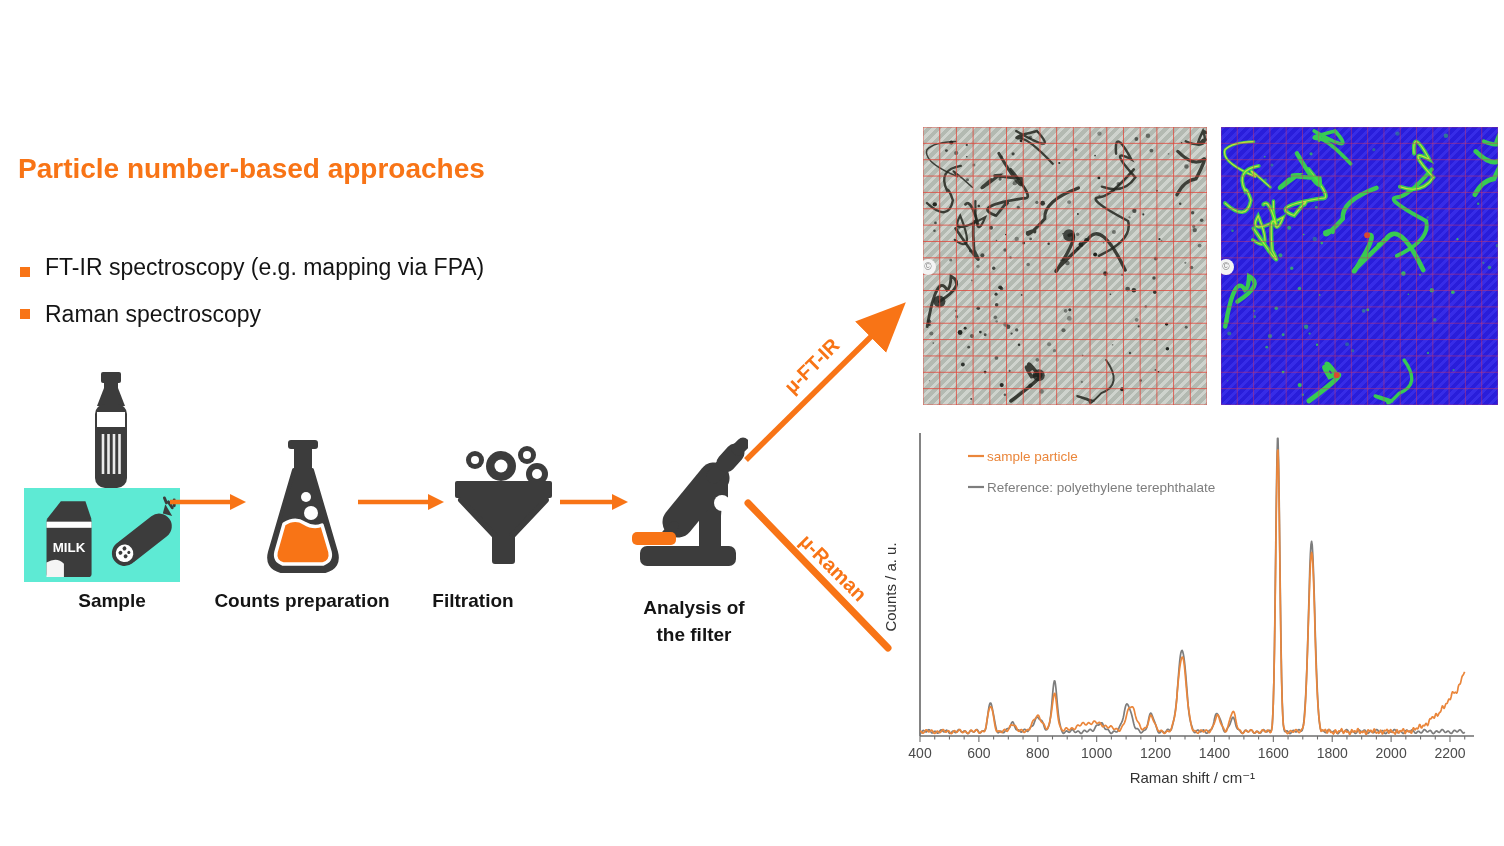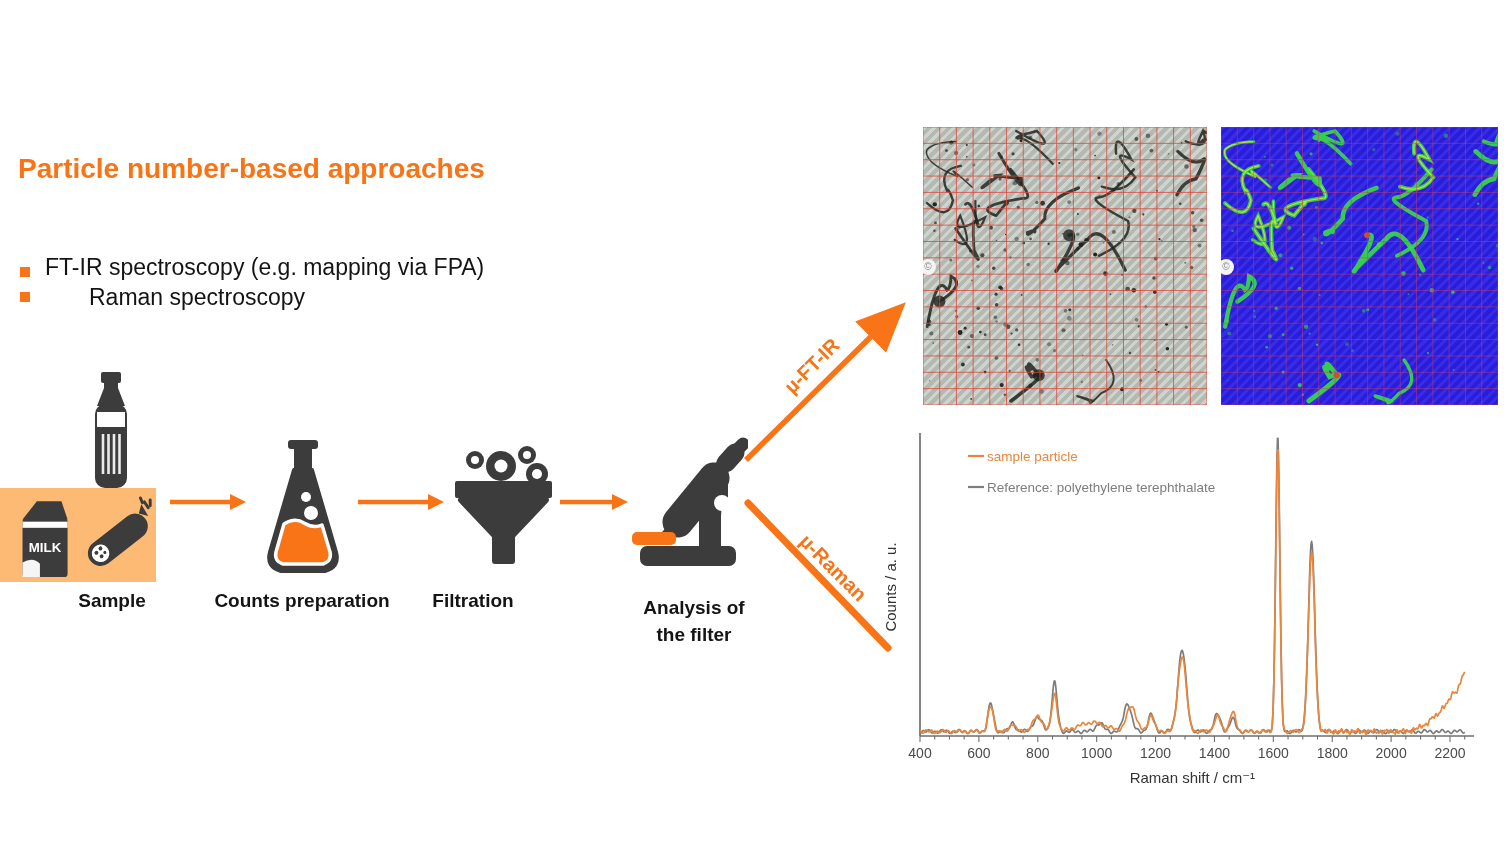--- a/index.html
+++ b/index.html
@@ -37,42 +37,42 @@
 </head>
 <body>
 
 <div class="slide" style="--accent: #F87416; --icon: #3C3C3C;">
 
   <div class="abs title">Particle number-based approaches</div>
   <div class="abs bullet" style="top:254px;align-items:center;">
     <span class="sq"></span>
     <span>FT-IR spectroscopy (e.g. mapping via FPA)</span>
   </div>
-  <div class="abs bullet" style="top:284px;gap:44px;">
+  <div class="abs bullet" style="top:301px;">
     <span class="sq"></span>
     <span>Raman spectroscopy</span>
   </div>
 
   <div class="abs" style="left:80px; top:372px;">
     <svg width="62" height="118" viewBox="0 0 60 118">
       <rect x="20" y="0" width="20" height="11" rx="2" fill="#3C3C3C"></rect>
       <rect x="23" y="11" width="14" height="5" fill="#3C3C3C"></rect>
       <path d="M23,16 L37,16 L44,34 L16,34 Z" fill="#3C3C3C"></path>
       <rect x="14" y="32" width="32" height="84" rx="10" fill="#3C3C3C"></rect>
       <rect x="16" y="40" width="28" height="15" fill="#ffffff"></rect>
       <g stroke="#ffffff" stroke-width="2.6" opacity="0.9">
         <line x1="22" y1="62" x2="22" y2="102"></line>
         <line x1="27.5" y1="62" x2="27.5" y2="102"></line>
         <line x1="33" y1="62" x2="33" y2="102"></line>
         <line x1="38.5" y1="62" x2="38.5" y2="102"></line>
       </g>
     </svg>
   </div>
 
-  <div class="abs" style="left:0; top:488px; width:156px; height:94px; background:#fdba74;">
+  <div class="abs" style="left:24px; top:488px; width:156px; height:94px; background:#5eead4;">
     <svg class="abs" style="left:12px; top:5px;" width="62" height="86" viewBox="0 0 60 84">
       <polygon points="10,26 24,8 48,8 54,26" fill="#3C3C3C"></polygon>
       <rect x="10" y="25" width="44" height="57" rx="3" fill="#3C3C3C"></rect>
       <rect x="10" y="28" width="44" height="6" fill="#ffffff"></rect>
       <text x="32" y="58" text-anchor="middle" font-size="13" font-weight="bold" fill="#ffffff">MILK</text>
       <path d="M10,68 Q20,62 27,69 L27,82 L10,82 Z" fill="#ffffff" opacity="0.95"></path>
     </svg>
     <svg class="abs" style="left:80px; top:8px;" width="78" height="78" viewBox="0 0 80 80">
       <g transform="rotate(-38 40 44)">
         <rect x="6" y="31" width="68" height="26" rx="13" fill="#3C3C3C"></rect>

